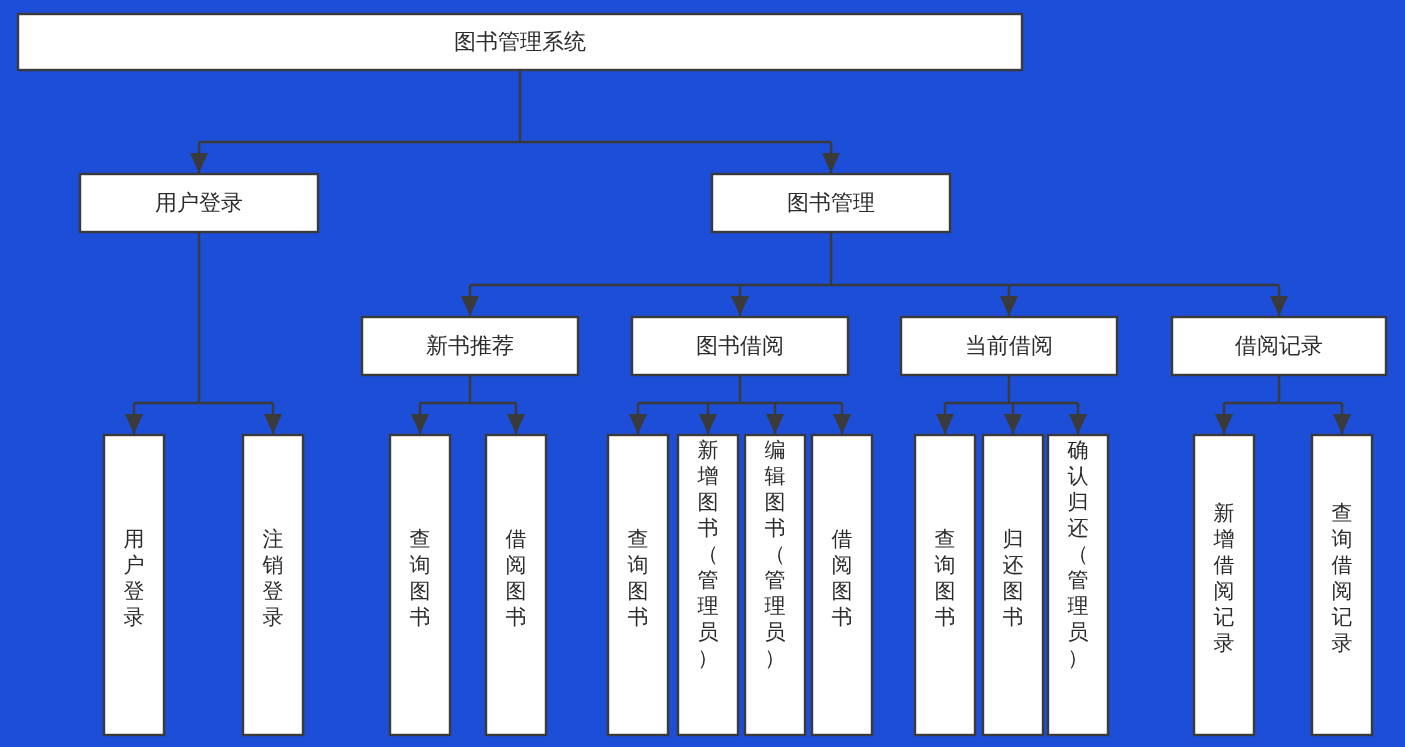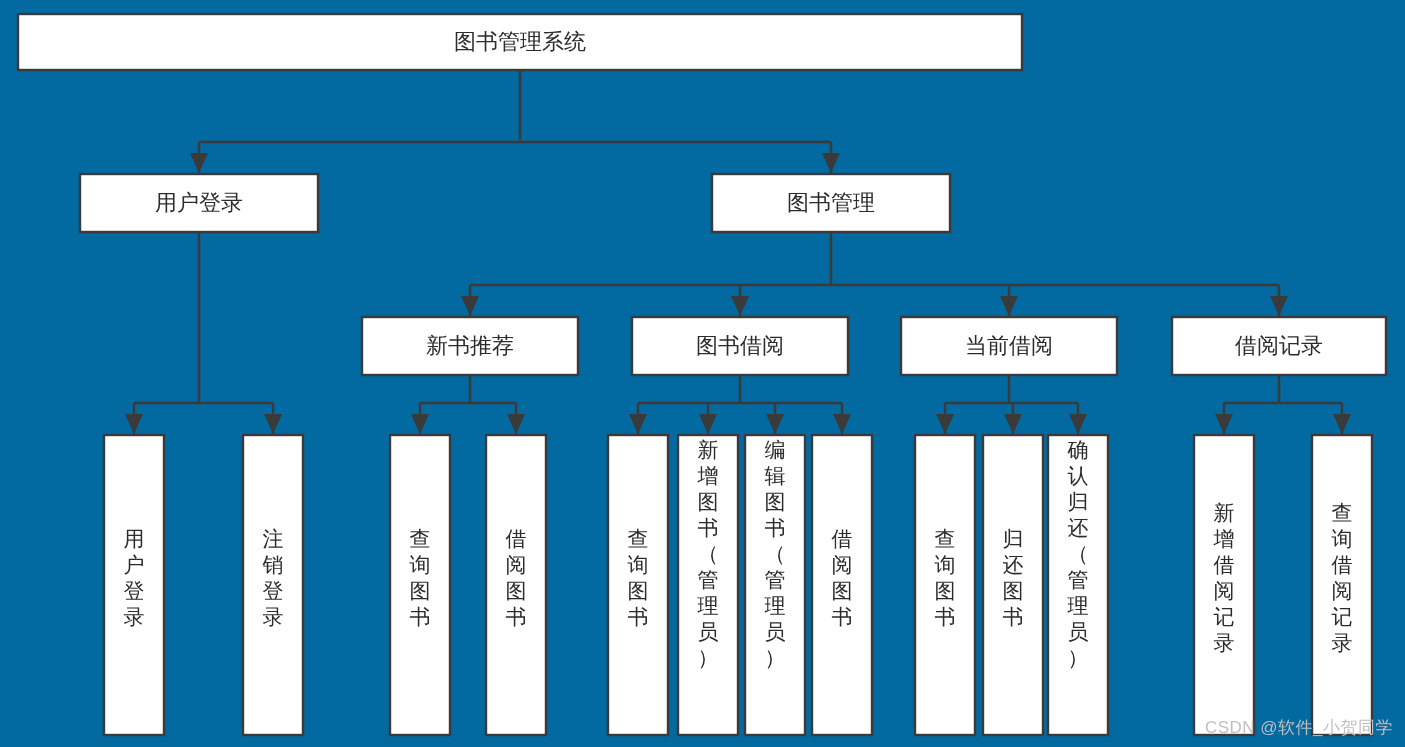--- a/index.html
+++ b/index.html
@@ -8,21 +8,21 @@
     padding: 0;
     background: #ffffff;
   }
   body {
     font-family: "Liberation Sans", "DejaVu Sans", sans-serif;
   }
   #diagram-root {
     position: relative;
     width: 1405px;
     height: 747px;
-    background: #0369a1;
+    background: #1d4ed8;
     overflow: hidden;
   }
   svg.diagram-canvas {
     position: absolute;
     top: 0;
     left: 0;
     width: 1405px;
     height: 747px;
   }
   .node-box {
@@ -213,14 +213,13 @@
         <g>
           <rect x="1194" y="435" width="60" height="300" class="node-box"></rect>
           <text x="1224" class="node-label-vertical"><tspan x="1224" y="520">新</tspan><tspan x="1224" y="546">增</tspan><tspan x="1224" y="572">借</tspan><tspan x="1224" y="598">阅</tspan><tspan x="1224" y="624">记</tspan><tspan x="1224" y="650">录</tspan></text>
         </g>
         <g>
           <rect x="1312" y="435" width="60" height="300" class="node-box"></rect>
           <text x="1342" class="node-label-vertical"><tspan x="1342" y="520">查</tspan><tspan x="1342" y="546">询</tspan><tspan x="1342" y="572">借</tspan><tspan x="1342" y="598">阅</tspan><tspan x="1342" y="624">记</tspan><tspan x="1342" y="650">录</tspan></text>
         </g>
       </g>
   </svg>
-  <div class="watermark-text">CSDN @软件_小贺同学</div>
 </div>
 
 </body></html>

